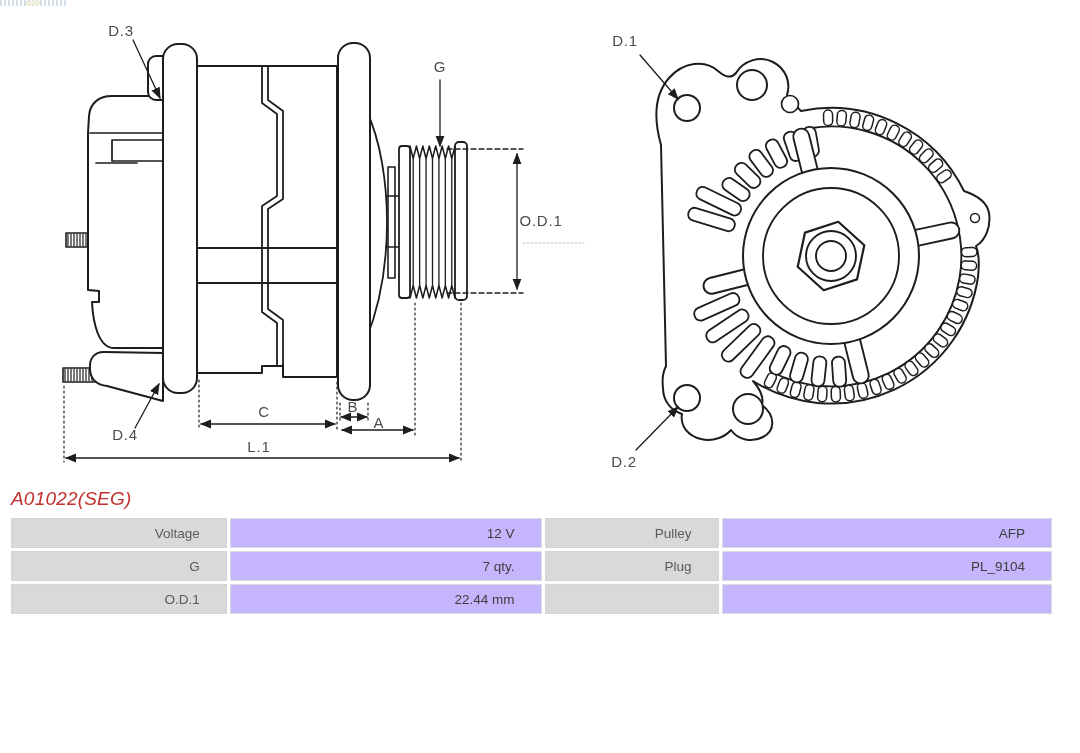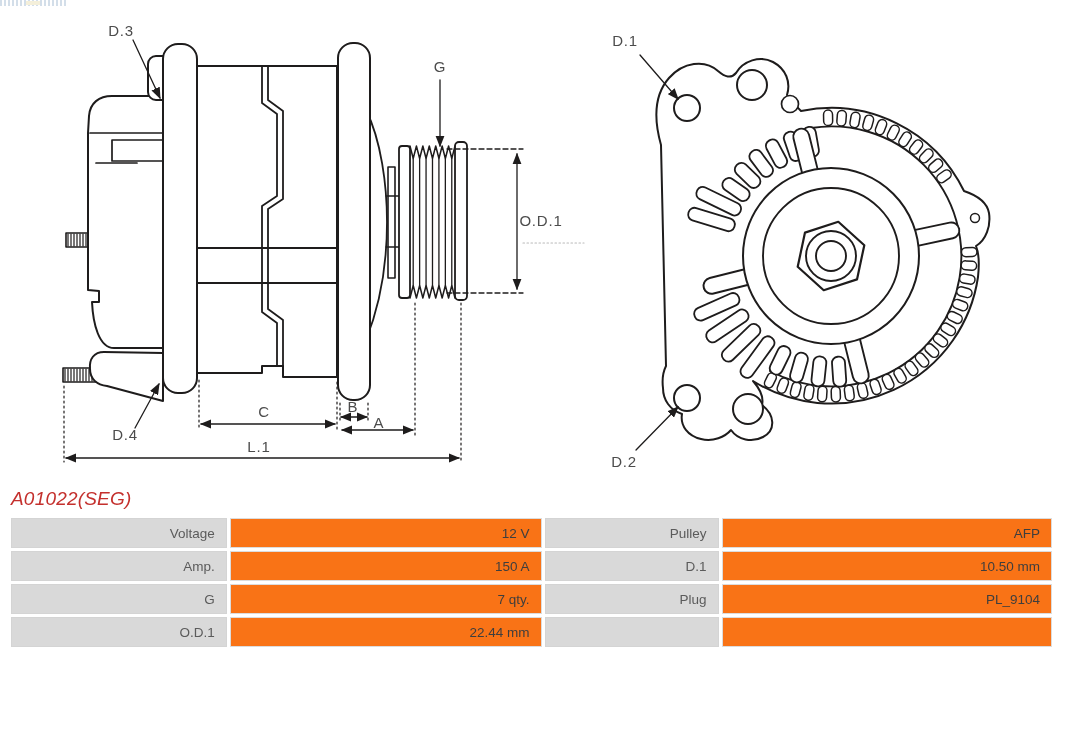--- a/index.html
+++ b/index.html
@@ -8,23 +8,23 @@
   #corner-artifact{position:absolute;left:0;top:0;width:66px;height:6px;
        background:repeating-linear-gradient(90deg,#c9d7e4 0 2px,#ffffff 2px 4px);
        opacity:.8;}
   #corner-artifact:after{content:"";position:absolute;left:26px;top:1px;width:14px;height:4px;
        background:#f2ecd2;}
   #drawing{position:absolute;left:0;top:0;}
   #part-title{position:absolute;left:11px;top:487px;font-size:19px;line-height:24px;
        color:#c4302d;letter-spacing:.2px;}
   #spec-table{position:absolute;left:8px;top:515px;border-collapse:separate;border-spacing:3px;
        table-layout:fixed;width:1047px;font-size:13.5px;}
-  #spec-table td{height:28px;padding:0 11px;white-space:nowrap;overflow:hidden;}
+  #spec-table td{height:28px;padding:0 26px;white-space:nowrap;overflow:hidden;}
   td.lbl{background:#d9d9d9;border:1px solid #d4d4d4;color:#5b5b5b;text-align:right;}
-  td.val{background:#f97316;border:1px solid #dcdcdc;color:#3e3e3e;text-align:right;}
+  td.val{background:#c4b5fd;border:1px solid #dcdcdc;color:#3e3e3e;text-align:right;}
   .c1{width:196px;} .c2{width:283px;} .c3{width:158px;} .c4{width:300px;}
   svg text{fill:#4c4c4c;font-size:15px;letter-spacing:.8px;font-family:"Liberation Sans",sans-serif;}
 </style>
 </head>
 <body>
 
 <div id="corner-artifact"></div>
 
 <svg id="drawing" width="1080" height="485" viewBox="0 0 1080 485">
   <defs>
@@ -265,26 +265,20 @@
       <col class="c4">
     </colgroup>
   <tbody>
     <tr>
       <td class="lbl">Voltage</td>
       <td class="val">12 V</td>
       <td class="lbl">Pulley</td>
       <td class="val">AFP</td>
     </tr>
     <tr>
-      <td class="lbl">Amp.</td>
-      <td class="val">150 A</td>
-      <td class="lbl">D.1</td>
-      <td class="val">10.50 mm</td>
-    </tr>
-    <tr>
       <td class="lbl">G</td>
       <td class="val">7 qty.</td>
       <td class="lbl">Plug</td>
       <td class="val">PL_9104</td>
     </tr>
     <tr>
       <td class="lbl">O.D.1</td>
       <td class="val">22.44 mm</td>
       <td class="lbl"></td>
       <td class="val"></td>

